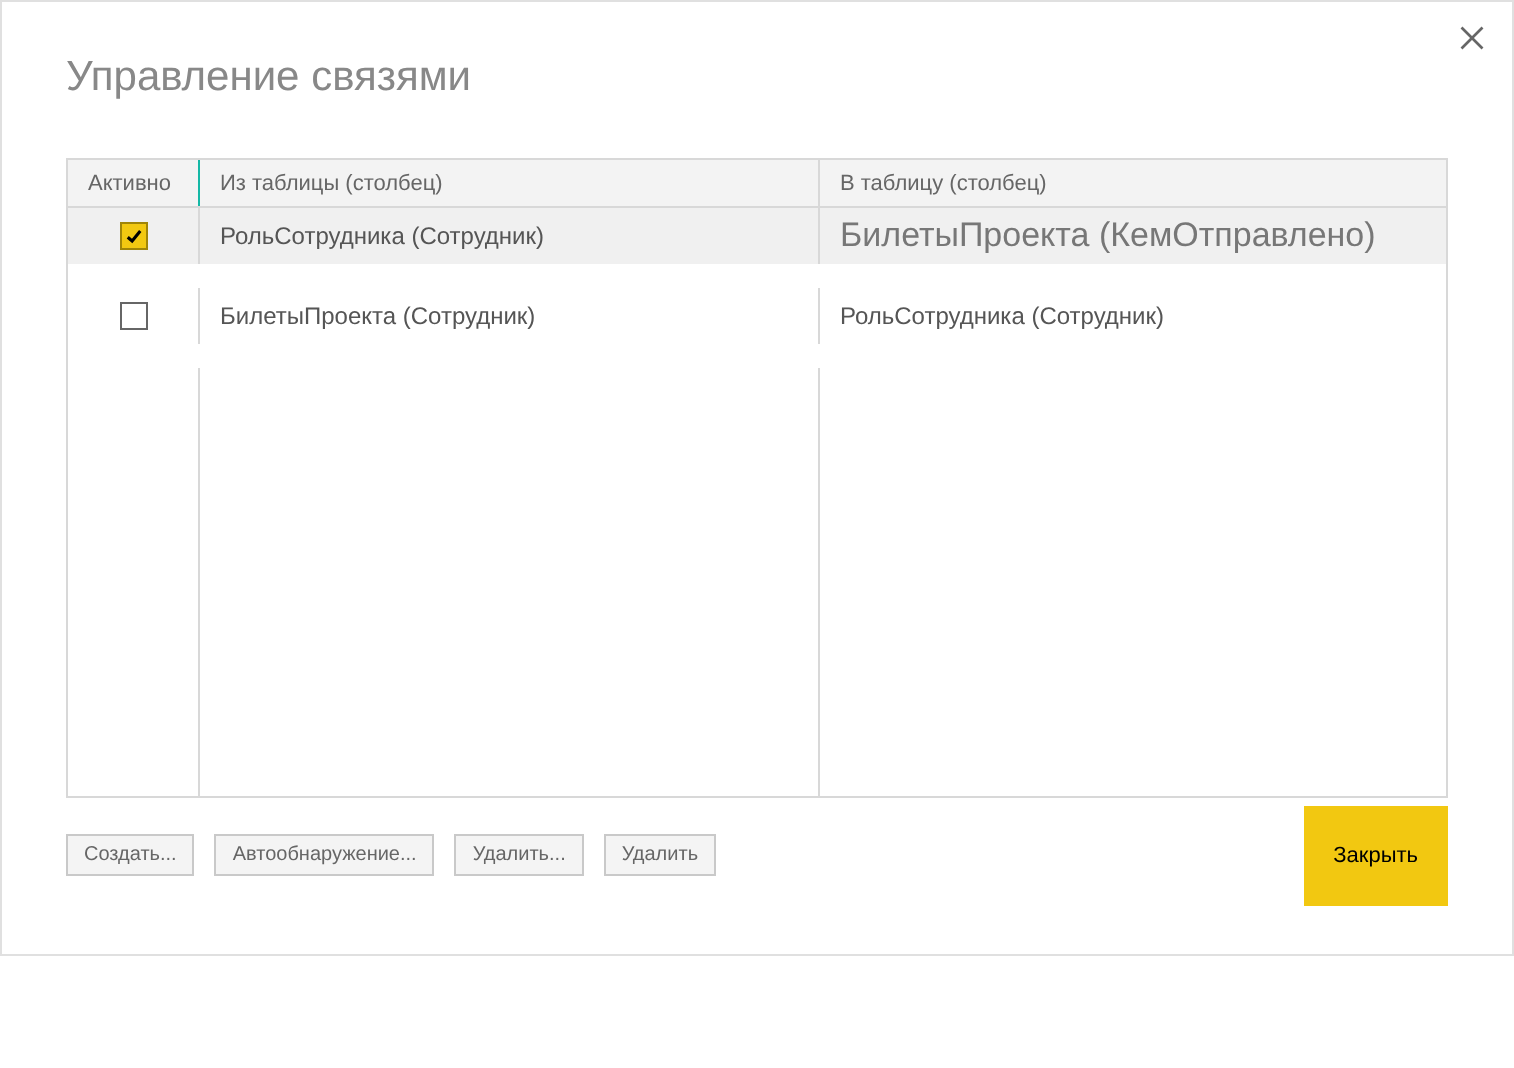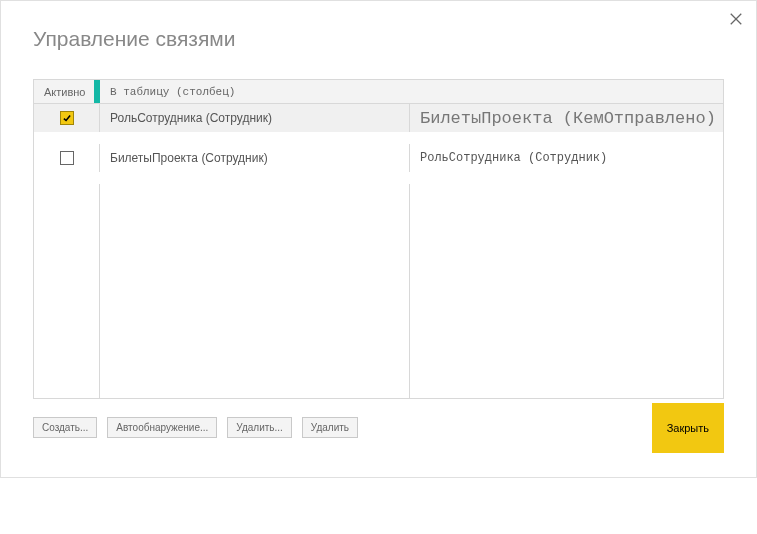--- a/index.html
+++ b/index.html
@@ -41,23 +41,23 @@
   }
   .thead {
     display: flex;
     background: #f3f3f3;
     border-bottom: 1px solid #d8d8d8;
     font-size: 11px;
     color: #666;
     height: 24px;
     align-items: center;
   }
-  .col-active { width: 66px; padding-left: 10px; border-right: 6px solid #14b8a6; height: 100%; display:flex; align-items:center;}
+  .col-active { width: 66px; padding-left: 10px; border-right: 1px solid #14b8a6; height: 100%; display:flex; align-items:center;}
   .col-from   { width: 310px; padding-left: 10px; border-right: 1px solid #d8d8d8; height: 100%; display:flex; align-items:center;}
-  .col-to     { flex: 1; padding-left: 10px; height: 100%; display:flex; align-items:center;font-family:Liberation Mono, monospace;}
+  .col-to     { flex: 1; padding-left: 10px; height: 100%; display:flex; align-items:center;}
   .tbody { flex: 1; display: flex; }
   .tbody-inner { flex:1; display:flex; flex-direction:column;gap:12px; }
   .row {
     display: flex;
     height: 28px;
     align-items: stretch;
     font-size: 12px;
     color: #555;
   }
   .row > div { display:flex; align-items:center; }
@@ -119,20 +119,21 @@
       <line x1="2" y1="2" x2="14" y2="14"></line>
       <line x1="14" y1="2" x2="2" y2="14"></line>
     </svg>
   </div>
 
   <div class="title">Управление связями</div>
 
   <div class="table-wrap">
     <div class="thead">
       <div class="col-active">Активно</div>
+      <div class="col-from">Из таблицы (столбец)</div>
       <div class="col-to">В таблицу (столбец)</div>
     </div>
     <div class="tbody">
       <div class="tbody-inner">
         <div class="row selected">
           <div class="col-active">
             <span class="chk checked">
               <svg viewBox="0 0 16 16" fill="none" stroke="currentColor" stroke-width="2.5">
                 <polyline points="3,9 6.5,12 13,4"></polyline>
               </svg>

